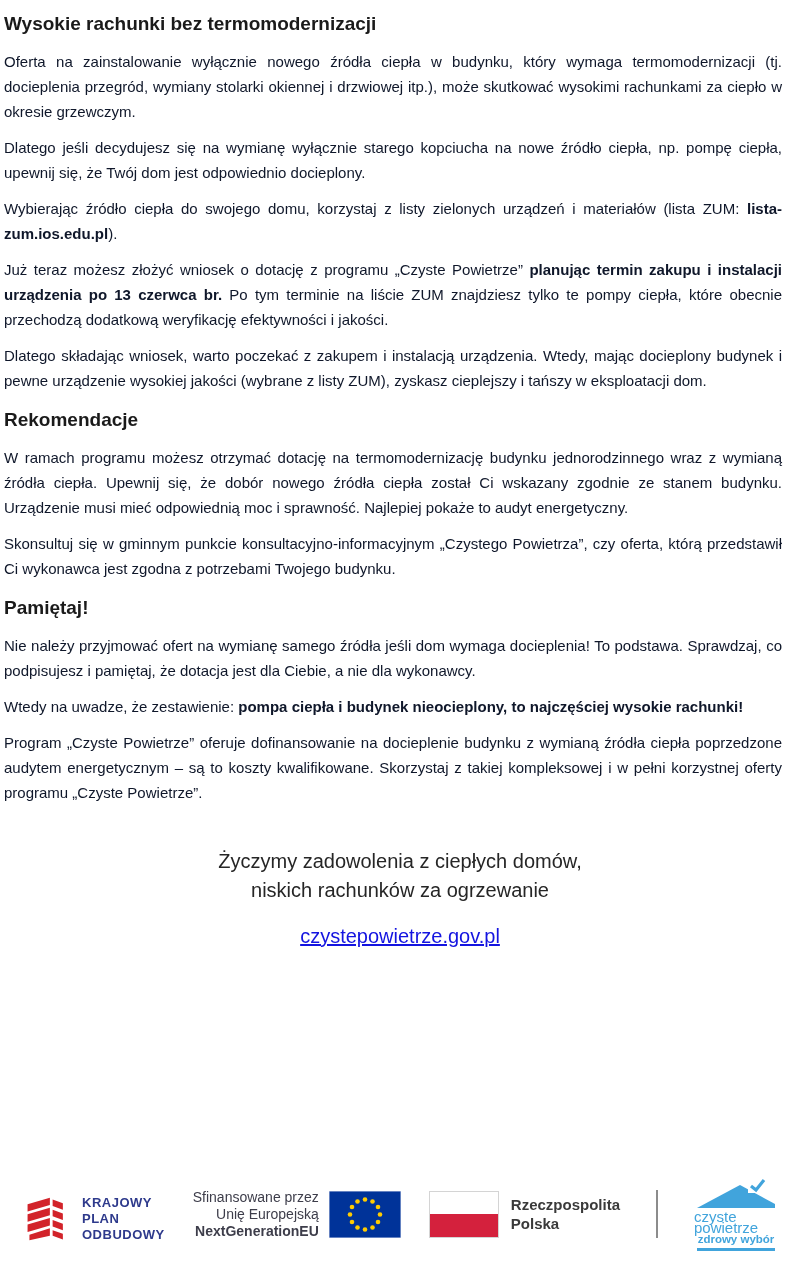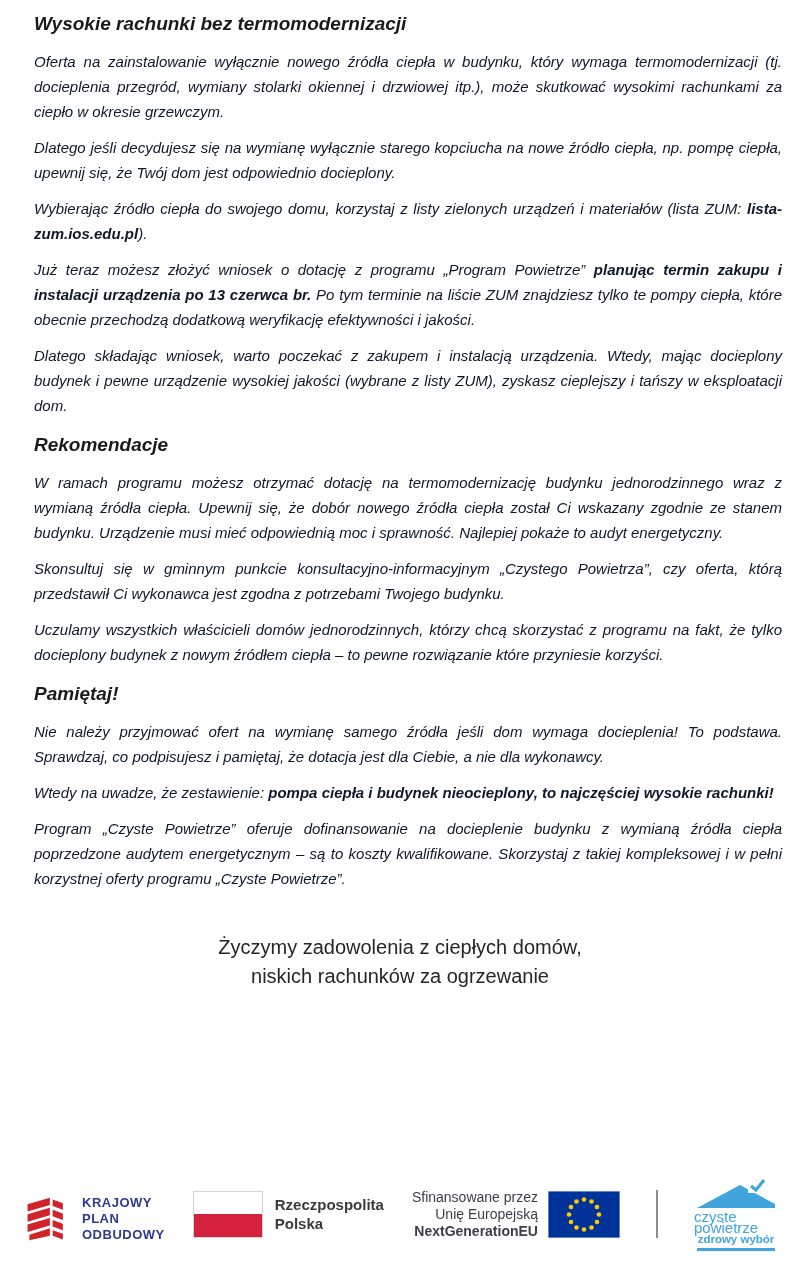--- a/index.html
+++ b/index.html
@@ -8,22 +8,21 @@
     position: relative;
     width: 800px;
     height: 1267px;
     margin: 0 auto;
     background: #ffffff;
     font-family: "Liberation Sans", sans-serif;
     color: #262626;
     overflow: hidden;
   }
   .doc {
-    padding: 11px 18px 0 34px;
-    font-style: italic;
+    padding: 11px 18px 0 4px;
   }
   .doc h2 {
     font-size: 19px;
     line-height: 26px;
     font-weight: 600;
     color: #1a1a1a;
     margin: 14px 0 12px 0;
   }
   .doc h2:first-child { margin-top: 0; }
   .doc p {
@@ -135,35 +134,37 @@
 </head>
 <body>
 
 <div class="page">
 
   <main class="doc">
       <h2>Wysokie rachunki bez termomodernizacji</h2>
       <p><span>Oferta na zainstalowanie wyłącznie nowego źródła ciepła w budynku, który wymaga termomodernizacji (tj. docieplenia przegród, wymiany stolarki okiennej i drzwiowej itp.), może skutkować wysokimi rachunkami za ciepło w okresie grzewczym.</span></p>
       <p><span>Dlatego jeśli decydujesz się na wymianę wyłącznie starego kopciucha na nowe źródło ciepła, np. pompę ciepła, upewnij się, że Twój dom jest odpowiednio docieplony.</span></p>
       <p><span>Wybierając źródło ciepła do swojego domu, korzystaj z listy zielonych urządzeń i materiałów (lista ZUM: </span><span class="b">lista-zum.ios.edu.pl</span><span>).</span></p>
-      <p><span>Już teraz możesz złożyć wniosek o dotację z programu „Program Powietrze” </span><span class="b">planując termin zakupu i instalacji urządzenia po 13 czerwca br.</span><span> Po tym terminie na liście ZUM znajdziesz tylko te pompy ciepła, które obecnie przechodzą dodatkową weryfikację efektywności i jakości.</span></p>
+      <p><span>Już teraz możesz złożyć wniosek o dotację z programu „Czyste Powietrze” </span><span class="b">planując termin zakupu i instalacji urządzenia po 13 czerwca br.</span><span> Po tym terminie na liście ZUM znajdziesz tylko te pompy ciepła, które obecnie przechodzą dodatkową weryfikację efektywności i jakości.</span></p>
       <p><span>Dlatego składając wniosek, warto poczekać z zakupem i instalacją urządzenia. Wtedy, mając docieplony budynek i pewne urządzenie wysokiej jakości (wybrane z listy ZUM), zyskasz cieplejszy i tańszy w eksploatacji dom.</span></p>
       <h2>Rekomendacje</h2>
       <p><span>W ramach programu możesz otrzymać dotację na termomodernizację budynku jednorodzinnego wraz z wymianą źródła ciepła. Upewnij się, że dobór nowego źródła ciepła został Ci wskazany zgodnie ze stanem budynku. Urządzenie musi mieć odpowiednią moc i sprawność. Najlepiej pokaże to audyt energetyczny.</span></p>
       <p><span>Skonsultuj się w gminnym punkcie konsultacyjno-informacyjnym „Czystego Powietrza”, czy oferta, którą przedstawił Ci wykonawca jest zgodna z potrzebami Twojego budynku.</span></p>
-      <p><span>Uczulamy wszystkich właścicieli domów jednorodzinnych, którzy chcą skorzystać z programu na fakt, że tylko docieplony budynek z nowym źródłem ciepła – to pewne rozwiązanie które przyniesie korzyści.</span></p>
       <h2>Pamiętaj!</h2>
       <p><span>Nie należy przyjmować ofert na wymianę samego źródła jeśli dom wymaga docieplenia! To podstawa. Sprawdzaj, co podpisujesz i pamiętaj, że dotacja jest dla Ciebie, a nie dla wykonawcy.</span></p>
       <p><span>Wtedy na uwadze, że zestawienie: </span><span class="b">pompa ciepła i budynek nieocieplony, to najczęściej wysokie rachunki!</span></p>
       <p><span>Program „Czyste Powietrze” oferuje dofinansowanie na docieplenie budynku z wymianą źródła ciepła poprzedzone audytem energetycznym – są to koszty kwalifikowane. Skorzystaj z takiej kompleksowej i w pełni korzystnej oferty programu „Czyste Powietrze”.</span></p>
     </main>
 
   <section class="closing">
     <div>Życzymy zadowolenia z ciepłych domów,</div>
     <div>niskich rachunków za ogrzewanie</div>
+    <div>
+      <a class="site-link" href="#">czystepowietrze.gov.pl</a>
+    </div>
   </section>
 
   <footer class="footer">
 
     <div class="logo kpo">
       <svg width="52" height="54" viewBox="0 0 56 56" aria-hidden="true">
         <g fill="#d2232a">
           <path d="M6 12 L30 5 L30 13 L6 20 Z"></path>
           <path d="M6 23 L30 16 L30 24 L6 31 Z"></path>
           <path d="M6 34 L30 27 L30 35 L6 42 Z"></path>
@@ -174,31 +175,20 @@
           <path d="M33 40 L44 44 L44 50 L33 46 Z"></path>
         </g>
       </svg>
       <div class="kpo-text">
         <div>KRAJOWY</div>
         <div>PLAN</div>
         <div>ODBUDOWY</div>
       </div>
     </div>
 
-    <div class="logo poland">
-      <div class="pl-flag">
-        <div class="pl-white"></div>
-        <div class="pl-red"></div>
-      </div>
-      <div class="pl-text">
-        <div>Rzeczpospolita</div>
-        <div>Polska</div>
-      </div>
-    </div>
-
     <div class="logo eu">
       <div class="eu-text">
         <div>Sfinansowane przez</div>
         <div>Unię Europejską</div>
         <div class="b">NextGenerationEU</div>
       </div>
       <svg class="eu-flag" width="72" height="47" viewBox="0 0 72 47" aria-hidden="true">
         <rect x="0" y="0" width="72" height="47" fill="#003399" stroke="#c9d2e8" stroke-width="1"></rect>
         <g fill="#ffcc00">
           <circle cx="36" cy="8.5" r="2.3"></circle>
@@ -210,20 +200,31 @@
           <circle cx="36" cy="38.5" r="2.3"></circle>
           <circle cx="28.5" cy="36.5" r="2.3"></circle>
           <circle cx="23" cy="31" r="2.3"></circle>
           <circle cx="21" cy="23.5" r="2.3"></circle>
           <circle cx="23" cy="16" r="2.3"></circle>
           <circle cx="28.5" cy="10.5" r="2.3"></circle>
         </g>
       </svg>
     </div>
 
+    <div class="logo poland">
+      <div class="pl-flag">
+        <div class="pl-white"></div>
+        <div class="pl-red"></div>
+      </div>
+      <div class="pl-text">
+        <div>Rzeczpospolita</div>
+        <div>Polska</div>
+      </div>
+    </div>
+
     <div class="footer-divider"></div>
 
     <div class="logo cp">
       <svg width="80" height="32" viewBox="0 0 80 32" aria-hidden="true">
         <polygon points="1,30 44,7 79,26 79,30" fill="#41a4dc"></polygon>
         <rect x="52" y="0" width="17" height="15" fill="#ffffff"></rect>
         <path d="M55 8 L60 12 L68 2" fill="none" stroke="#41a4dc" stroke-width="3.2"></path>
       </svg>
       <div class="cp-line1">czyste powietrze</div>
       <div class="cp-line2">zdrowy wybór</div>

